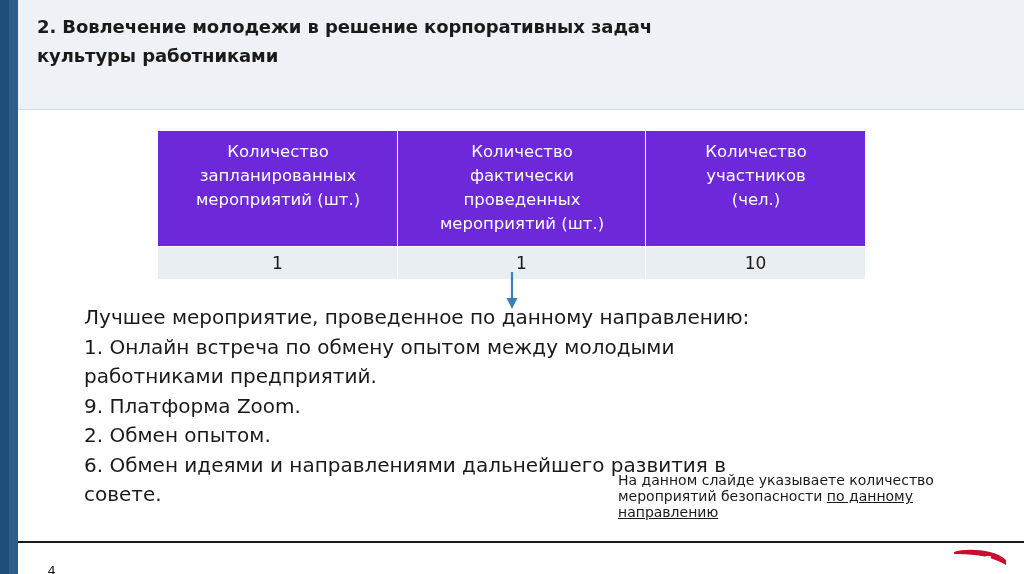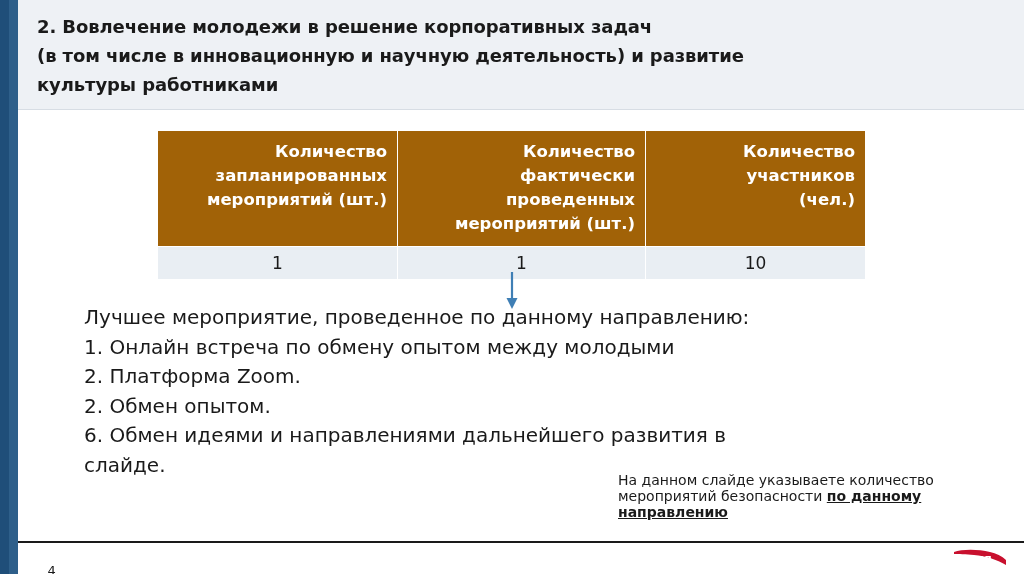--- a/index.html
+++ b/index.html
@@ -63,26 +63,26 @@
     left: 157px;
     top: 130px;
     width: 708px;
   }
   table.data {
     border-collapse: collapse;
     width: 708px;
     table-layout: fixed;
   }
   table.data th {
-    background: #a16207;
+    background: #6d28d9;
     color: #ffffff;
-    font-weight: bold;
+    font-weight: normal;
     font-size: 16.5px;
     line-height: 24px;
-    text-align: right;
+    text-align: center;
     vertical-align: top;
     padding: 9px 10px 10px 11px;
     border: 1px solid #ffffff;
     height: 110px;
     box-sizing: border-box;
   }
   table.data td {
     background: #e9eef3;
     color: #1a1a1a;
     font-size: 17px;
@@ -121,21 +121,21 @@
   .note {
     position: absolute;
     left: 618px;
     top: 472px;
     width: 330px;
     font-size: 14px;
     line-height: 16px;
     color: #1a1a1a;
   }
   .note .bold {
-    font-weight: bold;
+    font-weight: normal;
   }
   .note .u {
     text-decoration: underline;
   }
   
   .footer-rule {
     position: absolute;
     left: 18px;
     top: 541px;
     width: 1006px;
@@ -162,21 +162,20 @@
 <body>
 
 <div class="slide">
 
   <div class="left-bar">
     <div class="left-bar-inner"></div>
   </div>
 
   <div class="title-block">
     <div class="title-line">2. Вовлечение молодежи в решение корпоративных задач</div>
-    <div class="title-line">(в том числе в инновационную и научную деятельность) и развитие</div>
     <div class="title-line">культуры работниками</div>
   </div>
 
   <div class="table-wrap">
     <table class="data">
       <thead>
         <tr>
           <th class="col1" style="white-space: pre-line;">Количество
 запланированных
 мероприятий (шт.)</th>
@@ -200,24 +199,25 @@
   </div>
 
   <svg class="arrow" viewBox="0 0 14 38" xmlns="http://www.w3.org/2000/svg">
     <line x1="7" y1="0" x2="7" y2="28" stroke="#3f7fb5" stroke-width="2.2"></line>
     <polygon points="7,37 1.5,26 12.5,26" fill="#3f7fb5"></polygon>
   </svg>
 
   <div class="body-text">
     <div>Лучшее мероприятие, проведенное по данному направлению:</div>
     <div>1. Онлайн встреча по обмену опытом между молодыми</div>
-    <div>2. Платформа Zoom.</div>
+    <div>работниками предприятий.</div>
+    <div>9. Платформа Zoom.</div>
     <div>2. Обмен опытом.</div>
     <div>6. Обмен идеями и направлениями дальнейшего развития в</div>
-    <div>слайде.</div>
+    <div>совете.</div>
   </div>
 
   <div class="note">
     <span>На данном слайде указываете количество</span><br>
     <span>мероприятий безопасности </span><span class="bold u">по данному</span><br>
     <span class="bold u">направлению</span>
   </div>
 
   <div class="footer-rule"></div>
 

